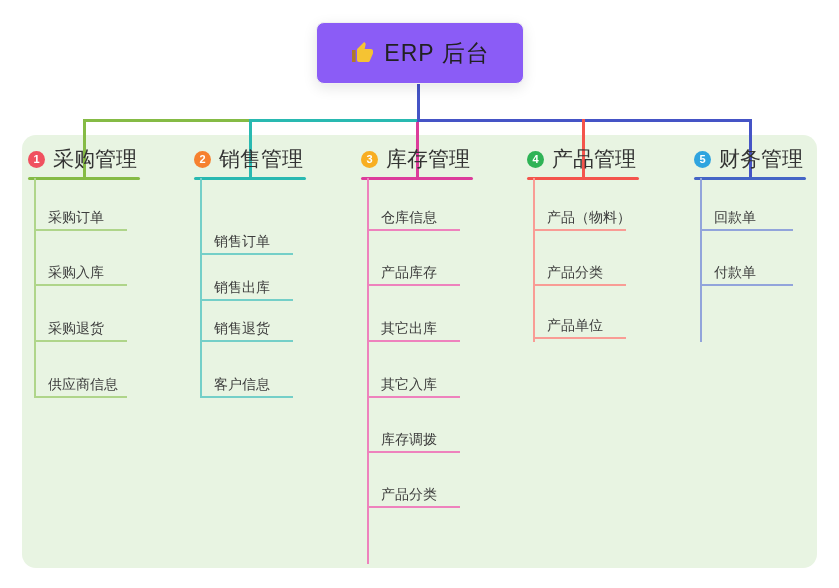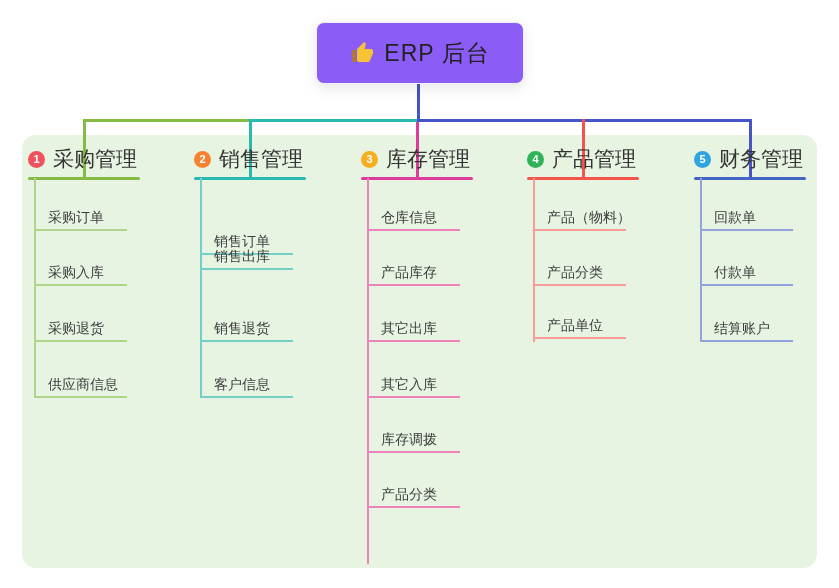--- a/index.html
+++ b/index.html
@@ -83,21 +83,21 @@
     <div class="b-header">
       <span class="badge" style="background-color: rgb(246, 129, 47);">2</span>
       <span class="b-label">销售管理</span>
     </div>
     <div class="b-underline" style="background-color: rgb(41, 185, 177);"></div>
     <div class="b-vline" style="height: 220px; background-color: rgb(116, 207, 200);"></div>
     <div class="child" style="top:55px;height:30px;margin-top:24px;">
       <div class="c-label">销售订单</div>
       <div class="c-line" style="background-color: rgb(116, 207, 200);"></div>
     </div>
-    <div class="child" style="top:94px;height:30px;">
+    <div class="child" style="top:125px;height:30px;">
       <div class="c-label">销售出库</div>
       <div class="c-line" style="background-color: rgb(116, 207, 200);"></div>
     </div>
     <div class="child" style="top:166px;height:30px;">
       <div class="c-label">销售退货</div>
       <div class="c-line" style="background-color: rgb(116, 207, 200);"></div>
     </div>
     <div class="child" style="top:222px;height:30px;">
       <div class="c-label">客户信息</div>
       <div class="c-line" style="background-color: rgb(116, 207, 200);"></div>
@@ -166,19 +166,15 @@
     <div class="b-underline" style="background-color: rgb(69, 101, 198);"></div>
     <div class="b-vline" style="height: 164px; background-color: rgb(146, 164, 219);"></div>
     <div class="child" style="top:55px;height:30px;">
       <div class="c-label">回款单</div>
       <div class="c-line" style="background-color: rgb(146, 164, 219);"></div>
     </div>
     <div class="child" style="top:110px;height:30px;">
       <div class="c-label">付款单</div>
       <div class="c-line" style="background-color: rgb(146, 164, 219);"></div>
     </div>
-    <div class="child" style="top:166px;height:30px;">
-      <div class="c-label">结算账户</div>
-      <div class="c-line" style="background-color: rgb(146, 164, 219);"></div>
-    </div>
   </div>
 
 </div>
 
 </body></html>

